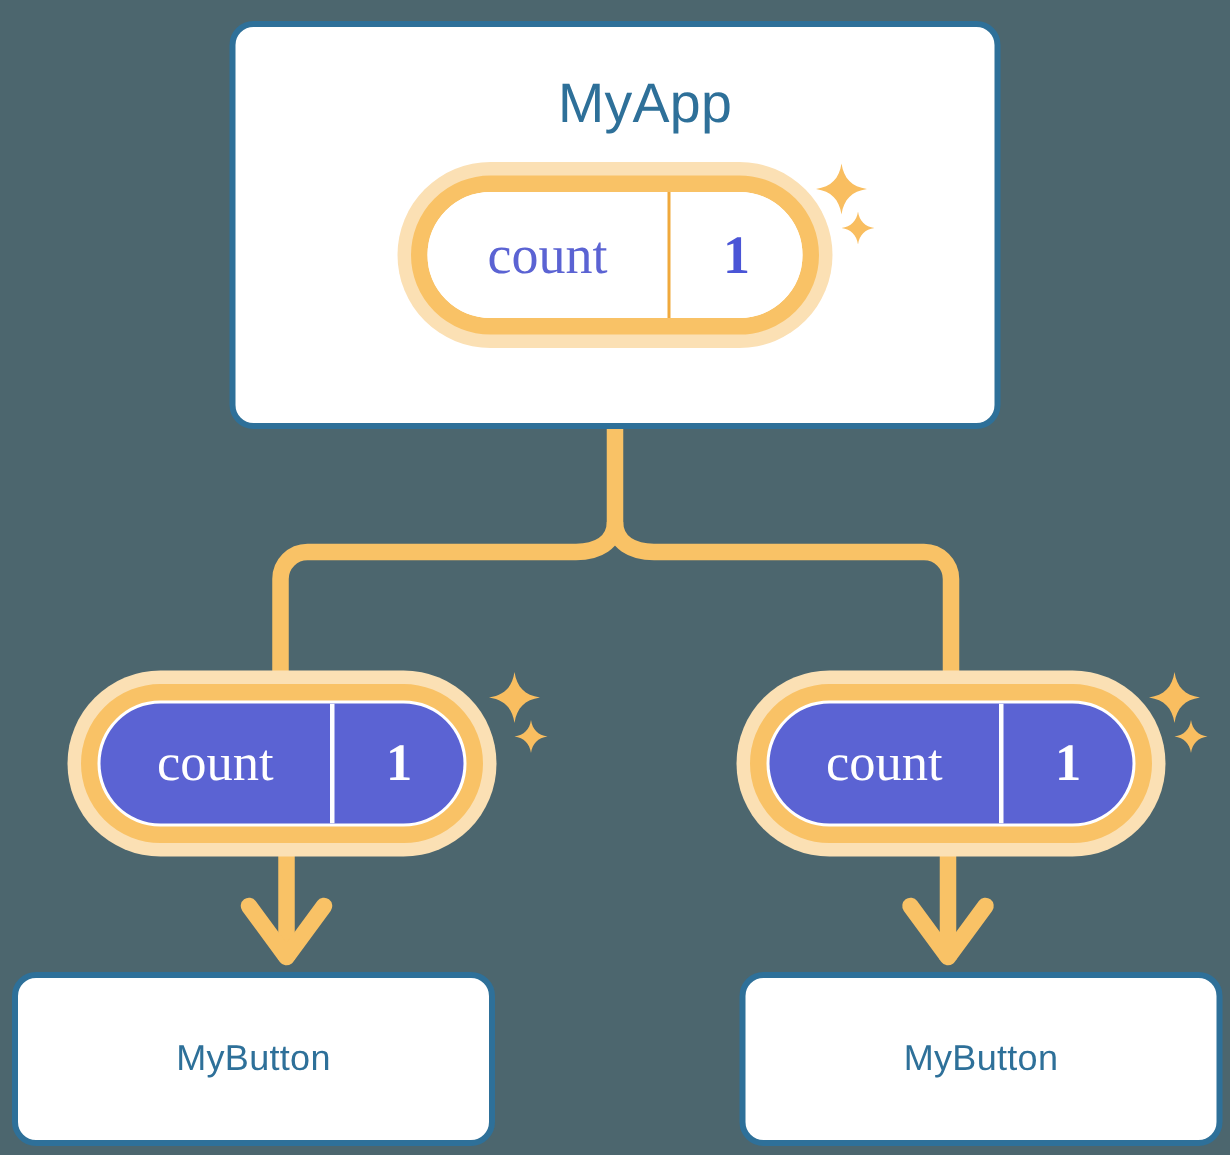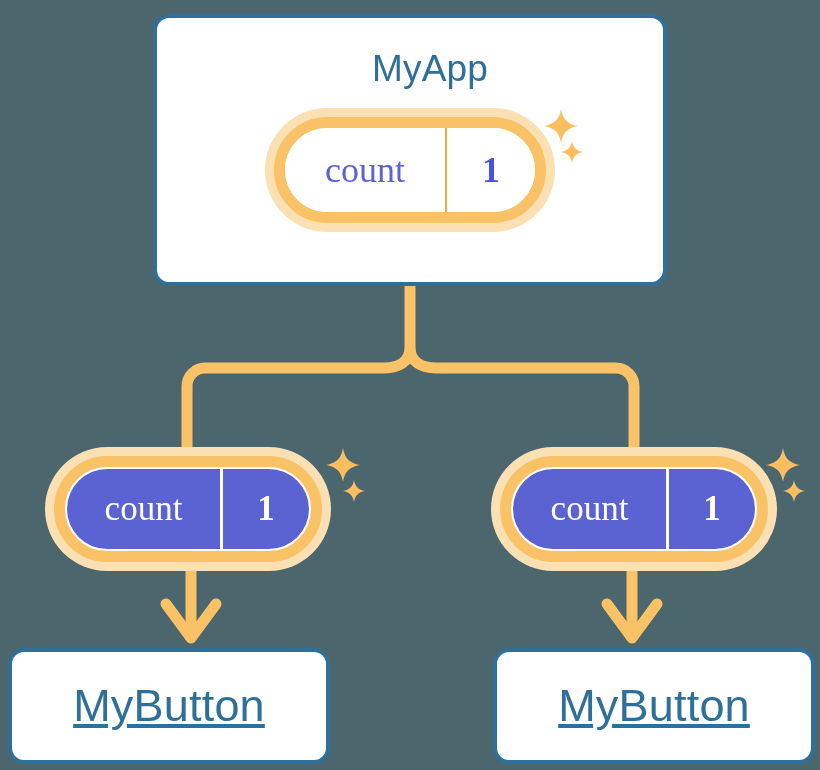--- a/index.html
+++ b/index.html
@@ -58,21 +58,21 @@
   .button-card {
     top: 648px;
     width: 322px;
     height: 116px;
     display: flex;
     align-items: center;
     justify-content: center;
   }
   #button-card-left  { left: 8px; }
   #button-card-right { left: 493px; }
-  .button-card .card-title { font-size: 45px; text-decoration: underline; }
+  .button-card .card-title { font-size: 24px; }
 
   
   .pill-wrap {
     position: absolute;
   }
   .pill-halo {
     position: absolute;
     left: 0; top: 0;
     width: 100%; height: 100%;
     background: #FBE0B4;

